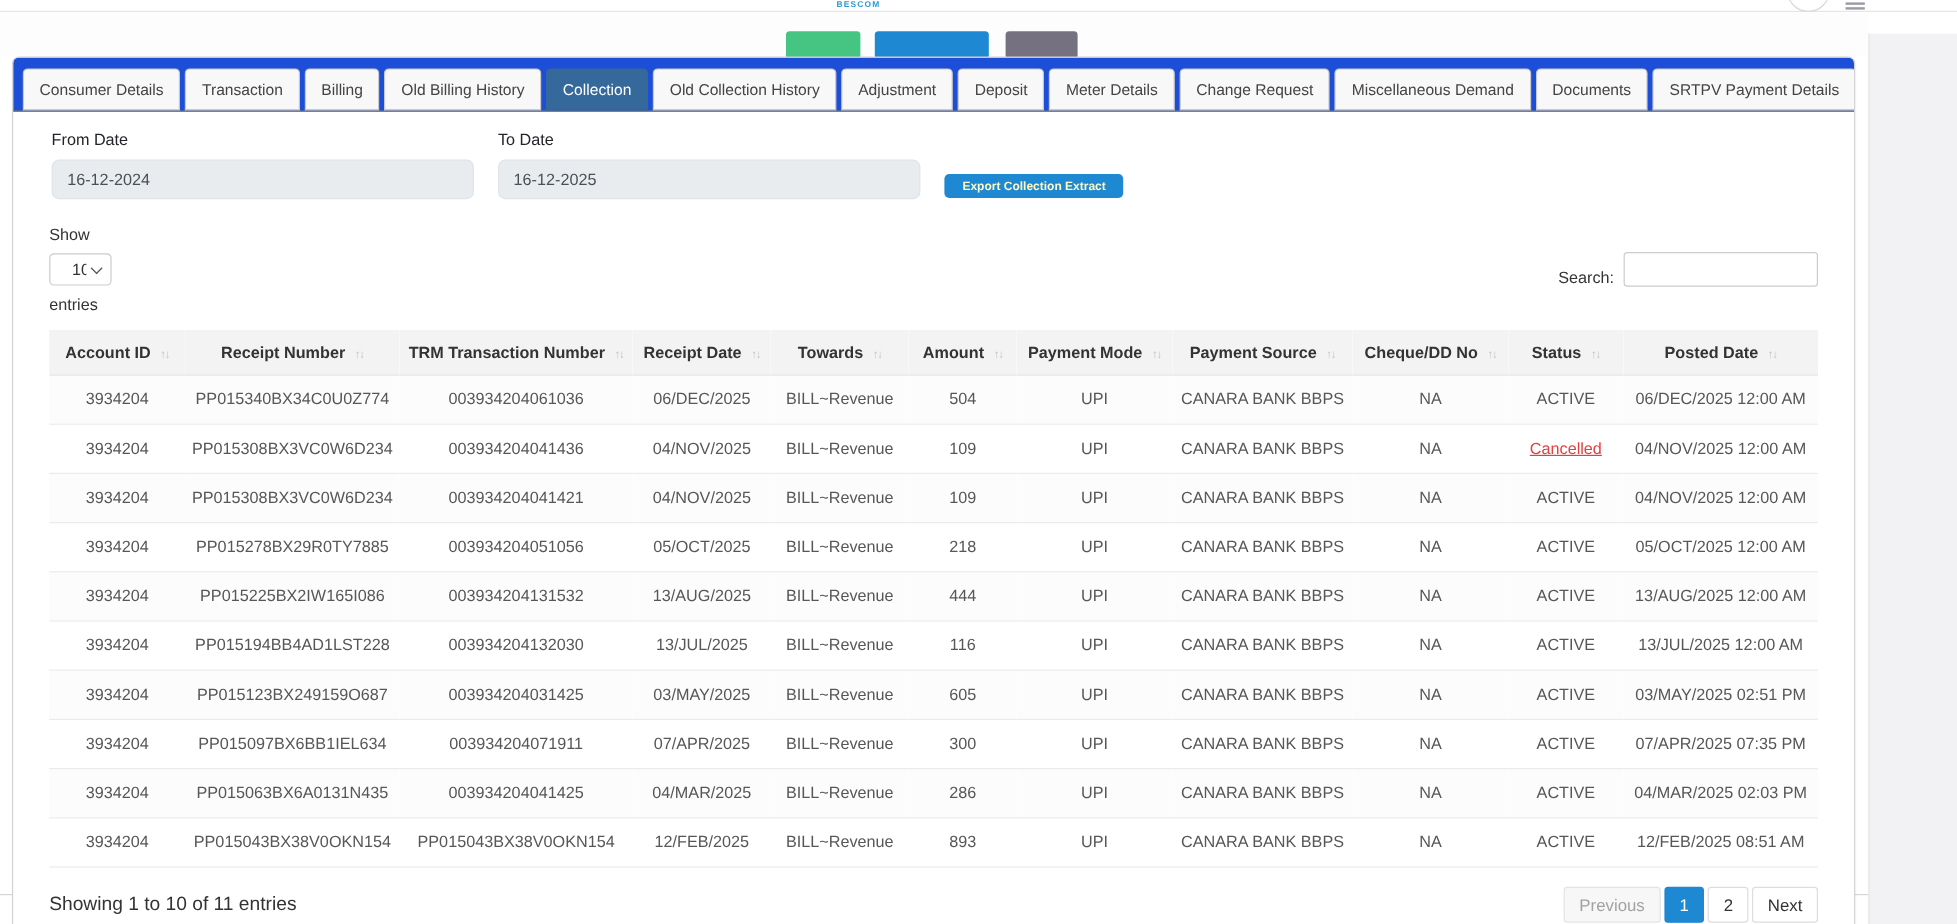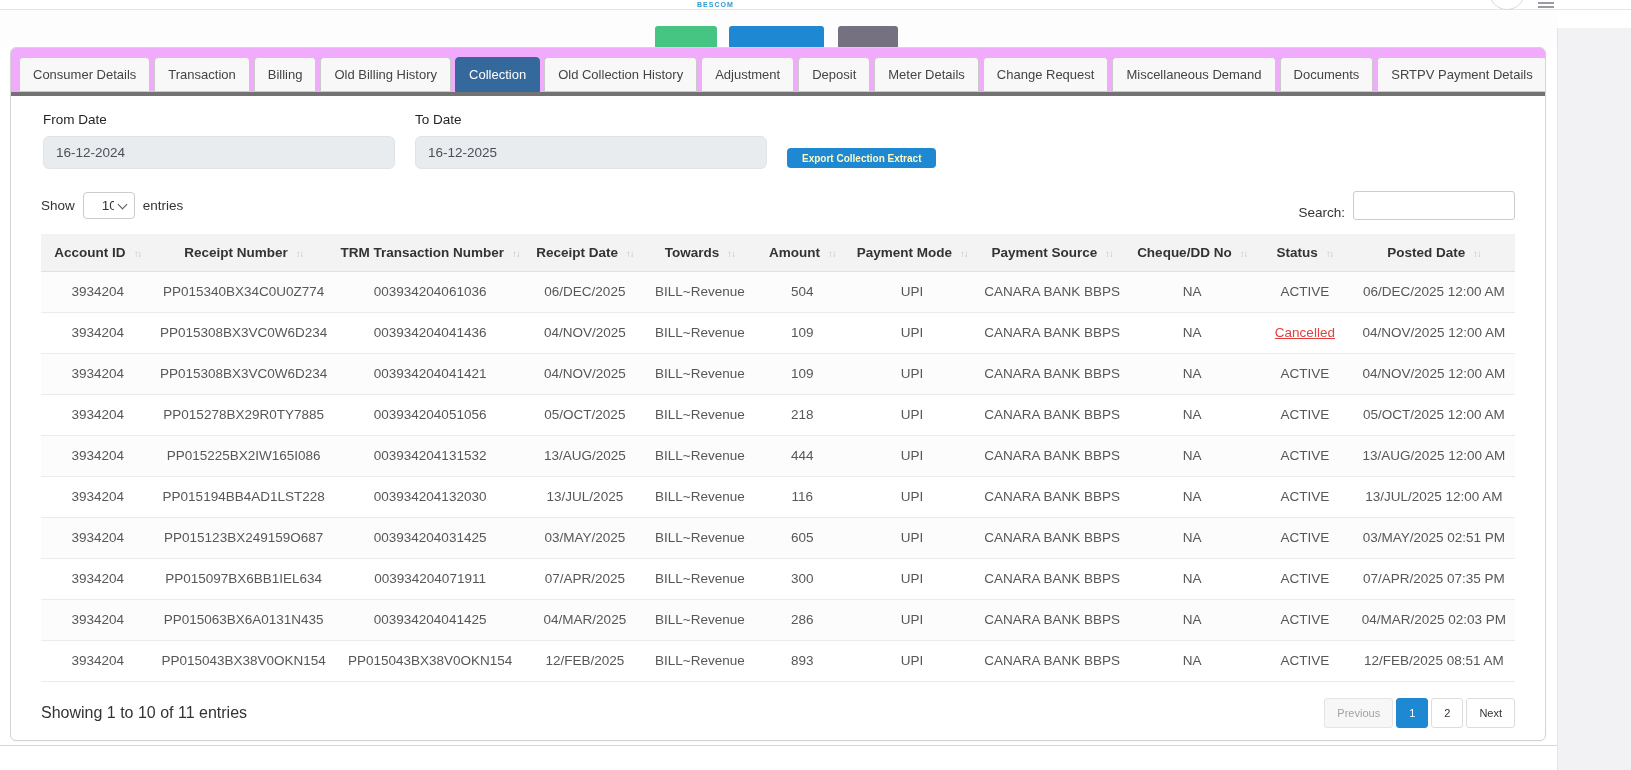--- a/index.html
+++ b/index.html
@@ -32,41 +32,41 @@
 
   .right-gutter{position:absolute;top:28px;left:1557px;width:74px;height:742px;
     background:#f2f2f4;border-left:1px solid #e4e4e8;}
   .bottom-divider{position:absolute;top:745px;left:0;width:1557px;height:1px;background:#d6d6d6;}
 
   
   .card{position:absolute;top:47px;left:10px;width:1536px;background:#fff;
     border:1px solid #d4d4d4;border-radius:6px;box-shadow:0 1px 2px rgba(0,0,0,.04);
     padding-bottom:12px;overflow:hidden;}
 
-  .tab-bar{display:flex;gap:4px;background:#f0abfc;border-bottom:4px solid #737373;
+  .tab-bar{display:flex;gap:4px;background:#1d4ed8;border-bottom:1px solid #737373;
     padding:9px 8px 0 8px;align-items:flex-end;}
   .tab{height:35px;line-height:33px;padding:0 13px;font-size:13px;color:#444;
     background:#f8f8f8;border:1px solid #c9c9c9;border-radius:4px 4px 0 0;
     white-space:nowrap;cursor:pointer;}
   .tab.active{background:var(--active-tab);border-color:var(--active-tab);color:#fff;}
 
   
   .filters{display:flex;align-items:flex-end;padding:16px 32px 0 32px;}
   .filter-group{width:352px;margin-right:20px;}
   .filter-label{display:block;font-size:13.5px;color:#212529;margin-bottom:9px;}
   .date-input{width:100%;height:33px;background:#e9ecef;border:1px solid #e0e4e8;
     border-radius:6px;padding:0 12px;font-size:13.5px;color:#495057;outline:none;}
   .export-btn{height:20px;margin-bottom:1px;padding:0 15px;background:var(--primary);
     color:#fef9c3;border:none;border-radius:4px;font-size:10px;font-weight:bold;cursor:pointer;
     font-family:inherit;}
 
   
   .controls{display:flex;justify-content:space-between;align-items:center;
     margin:22px 30px 0 30px;font-size:13.5px;color:#333;}
-  .length-ctl{display:flex;align-items:center;gap:8px;}
+  .length-ctl{display:flex;align-items:flex-start;gap:8px;flex-direction:column;}
   .select-wrap{position:relative;display:inline-block;}
   .page-select{appearance:none;-webkit-appearance:none;width:52px;height:27px;
     border:1px solid #cbcbcb;border-radius:4px;background:#fff;padding:0 20px 0 18px;
     font-size:13.5px;color:#333;cursor:pointer;font-family:inherit;}
   .chev{position:absolute;right:9px;top:9px;width:7px;height:7px;pointer-events:none;
     border-right:1.5px solid #555;border-bottom:1.5px solid #555;transform:rotate(45deg);}
   .search-ctl{display:flex;align-items:flex-end;gap:8px;}
   .search-input{width:162px;height:29px;border:1px solid #ccc;border-radius:3px;
     padding:0 8px;font-size:13.5px;outline:none;font-family:inherit;}
 
@@ -83,21 +83,21 @@
   tbody tr:last-child td{border-bottom:1px solid #ebebeb;}
   .cancelled{color:var(--cancelled);text-decoration:underline;cursor:pointer;}
 
   
   .table-footer{display:flex;justify-content:space-between;align-items:center;
     margin:16px 30px 0 30px;}
   .showing-info{font-size:16px;color:#333;}
   .pagination{display:flex;gap:3px;}
   .page-btn{display:inline-block;min-width:26px;height:30px;line-height:28px;
     padding:0 12px;border:1px solid #ddd;border-radius:3px;background:#fff;
-    font-size:11px;color:#333;text-align:center;cursor:pointer;}
+    font-size:14px;color:#333;text-align:center;cursor:pointer;}
   .page-btn.disabled{color:#a2a2a2;background:#f7f7f7;border-color:#e4e4e4;cursor:default;}
   .page-btn.active{background:var(--primary);border-color:var(--primary);color:#fff;}
   .page-btn.normal{color:#333;}
 </style>
 </head>
 <body>
 
 <div class="top-strip"></div>
 <div class="logo">BESCOM</div>
 <div class="avatar"></div>

